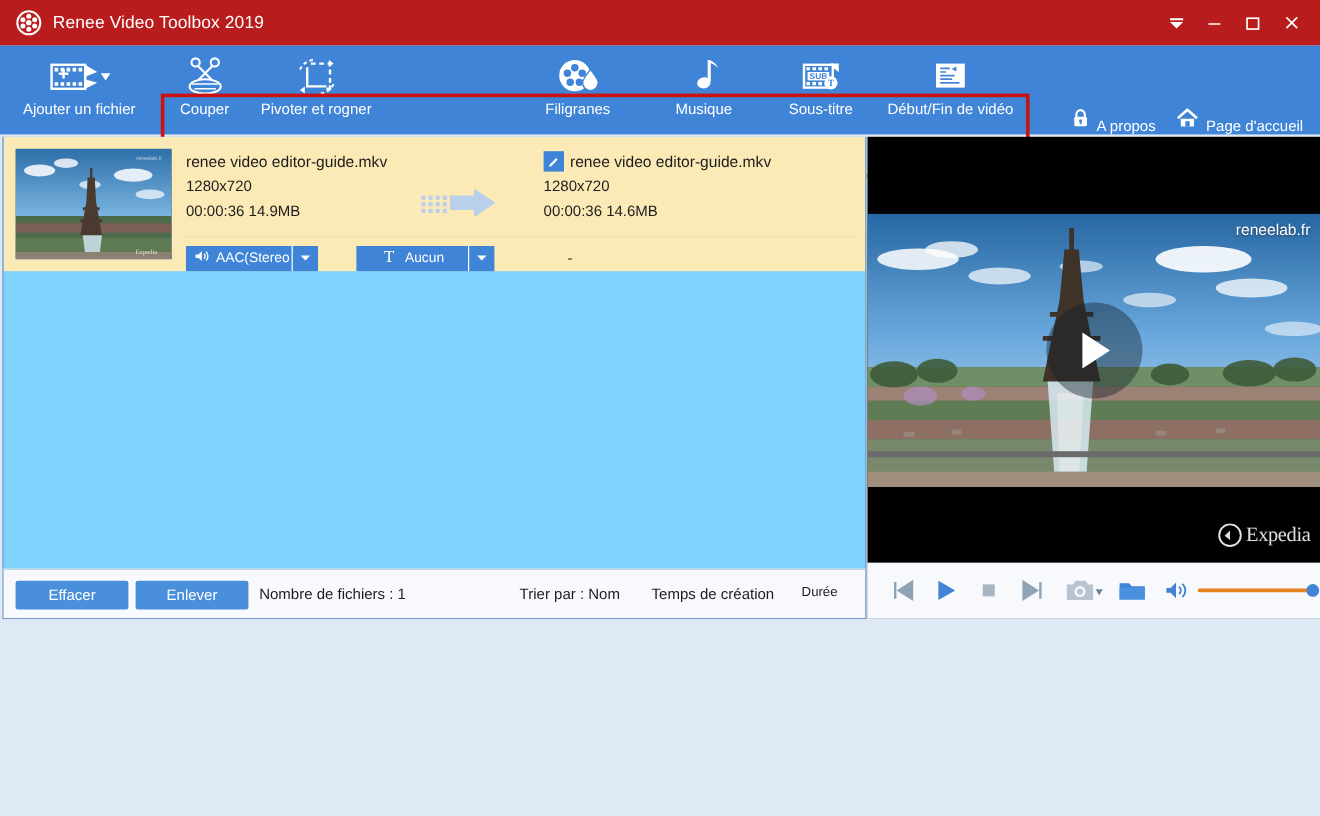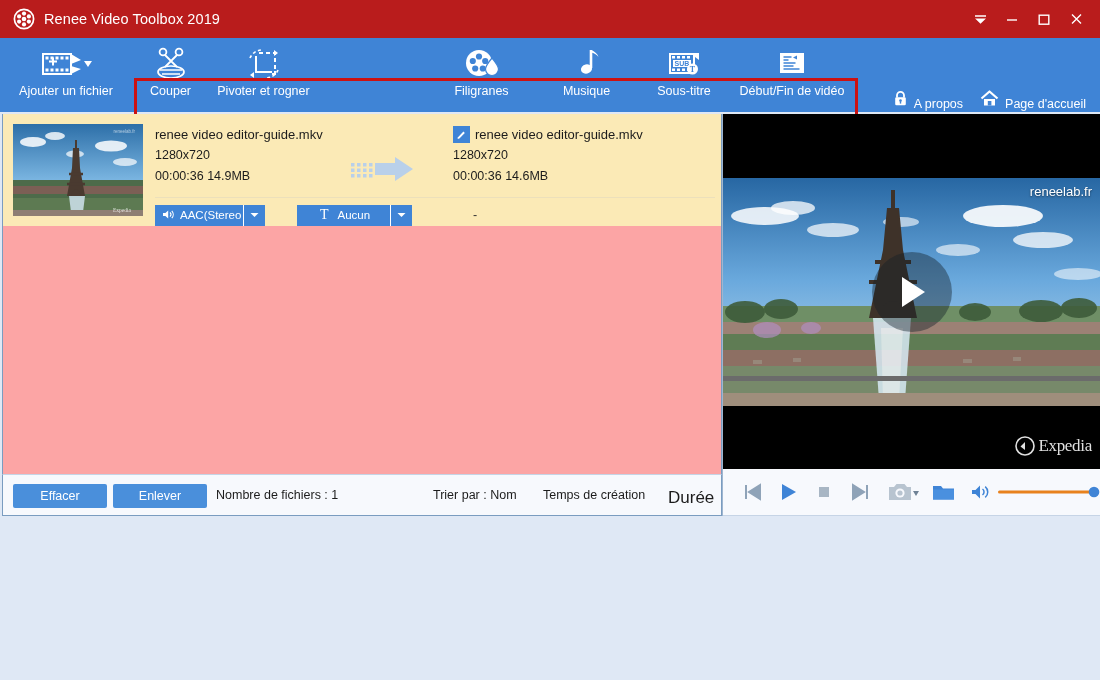--- a/index.html
+++ b/index.html
@@ -44,21 +44,21 @@
     position:absolute; left:134px; top:40px; width:724px; height:70px;
     border:3px solid #cc1111; pointer-events:none;
   }
   .tb-right { position:absolute; right:14px; top:52px; display:flex; align-items:center; gap:17px; }
   .tb-right .ritem { display:flex; align-items:flex-end; gap:6px; cursor:pointer; }
   .tb-right .rlabel { color:#fff; font-size:12.5px; white-space:nowrap; }
 
   
   .filelist {
     position:absolute; left:2px; top:114px; width:720px; height:360px;
-    background:#fca5a5; border:1px solid #7a9cc0; border-top:none; border-bottom:none;
+    background:#7dd3fc; border:1px solid #7a9cc0; border-top:none; border-bottom:none;
     overflow:hidden;
   }
   .file-row {
     position:relative; width:100%; height:112px; background:#fbeab6;
     display:flex;
   }
   .thumb {
     position:absolute; left:10px; top:10px; width:130px; height:92px;
     overflow:hidden; background:#2b5d86;
   }
@@ -99,21 +99,21 @@
   .btn-blue {
     background:#4a8fdb; color:#fff; font-size:12.5px; border:none;
     border-radius:2px; cursor:pointer; display:flex; align-items:center; justify-content:center;
     font-family:inherit;
   }
   .btn-clear { position:absolute; left:10px; top:9px; width:94px; height:24px; }
   .btn-remove { position:absolute; left:110px; top:9px; width:94px; height:24px; }
   .lf-count { position:absolute; left:213px; top:13px; font-size:12.5px; color:#1c1c1c; white-space:nowrap;}
   .lf-sortlabel { position:absolute; left:430px; top:13px; font-size:12.5px; color:#1c1c1c; white-space:nowrap;}
   .lf-sort2 { position:absolute; left:540px; top:13px; font-size:12.5px; color:#1c1c1c; cursor:pointer; white-space:nowrap;}
-  .lf-sort3 { position:absolute; left:665px; top:13px; font-size:17px; color:#1c1c1c; cursor:pointer; white-space:nowrap;}
+  .lf-sort3 { position:absolute; left:665px; top:13px; font-size:11px; color:#1c1c1c; cursor:pointer; white-space:nowrap;}
 
   
   .preview {
     position:absolute; left:723px; top:114px; width:377px; height:355px;
     background:#000000; overflow:hidden;
   }
   .video-band { position:absolute; left:0; top:64px; width:377px; height:228px; overflow:hidden; }
   .watermark {
     position:absolute; right:8px; top:70px; color:#ffffff; font-size:13px;
     text-shadow:0 1px 2px rgba(0,0,0,.5); z-index:4;

